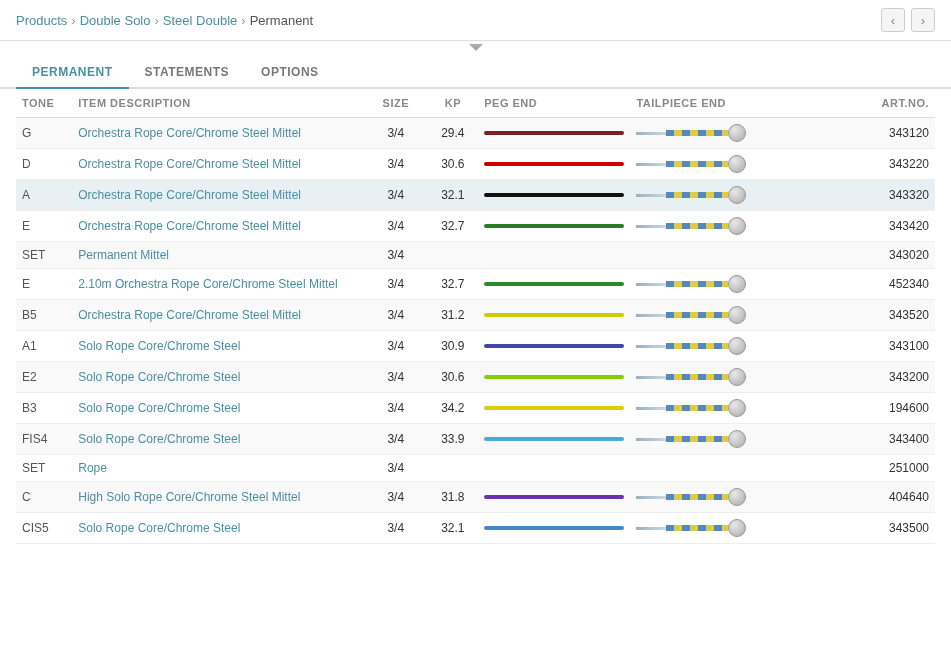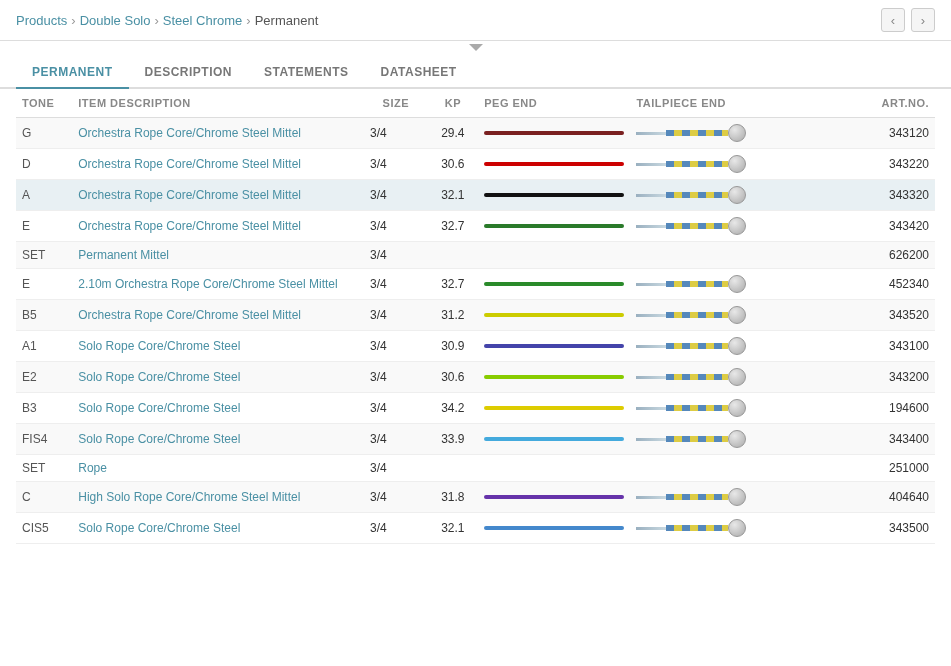--- a/index.html
+++ b/index.html
@@ -125,21 +125,21 @@
       width: 40px;
     }
 
     .desc-cell {
       color: #4a90a4;
       width: 230px;
     }
 
     .size-cell {
       width: 50px;
-      text-align: left;
+      text-align: center;
     }
 
     .kp-cell {
       width: 40px;
       text-align: center;
     }
 
     .peg-cell {
       width: 120px;
     }
@@ -176,39 +176,38 @@
   </style>
 </head>
 <body>
 
 <div class="top-bar">
   <div class="breadcrumb">
     <a>Products</a>
     <span class="breadcrumb-sep">›</span>
     <a>Double Solo</a>
     <span class="breadcrumb-sep">›</span>
-    <a>Steel Chrome</a>
+    <a>Steel Double</a>
     <span class="breadcrumb-sep">›</span>
     <span>Permanent</span>
   </div>
   <div class="nav-arrows">
     <div class="nav-arrow">‹</div>
     <div class="nav-arrow">›</div>
   </div>
 </div>
 
 <div style="text-align:center; font-size:10px; color:#888; line-height:1; margin: 2px 0;">
   <span style="display:inline-block; width:0; height:0; border-left:7px solid transparent; border-right:7px solid transparent; border-top:7px solid #aaa;"></span>
 </div>
 
 <div class="tabs-bar">
   <div class="tab active">PERMANENT</div>
-  <div class="tab">DESCRIPTION</div>
   <div class="tab">STATEMENTS</div>
-  <div class="tab">DATASHEET</div>
+  <div class="tab">OPTIONS</div>
 </div>
 
 <div class="table-container">
   <table>
     <thead>
       <tr>
         <th>TONE</th>
         <th>ITEM DESCRIPTION</th>
         <th style="text-align:center;">SIZE</th>
         <th style="text-align:center;">kp</th>
@@ -338,21 +337,21 @@
           </td>
     <td class="artno-cell">343420</td>
   </tr>
         <tr>
     <td class="tone-cell">SET</td>
     <td class="desc-cell">Permanent Mittel</td>
     <td class="size-cell">3/4</td>
     <td class="kp-cell"></td>
     <td class="peg-cell"></td>
     <td class="tailpiece-cell"></td>
-    <td class="artno-cell">626200</td>
+    <td class="artno-cell">343020</td>
   </tr>
         <tr>
     <td class="tone-cell">E</td>
     <td class="desc-cell">2.10m Orchestra Rope Core/Chrome Steel Mittel</td>
     <td class="size-cell">3/4</td>
     <td class="kp-cell">32.7</td>
     <td class="peg-cell">
             <div class="peg-string">
     <div class="string-line" style="background:#2a8a2a; height:4px; border-radius:2px; width:80px;"></div>
   </div>

